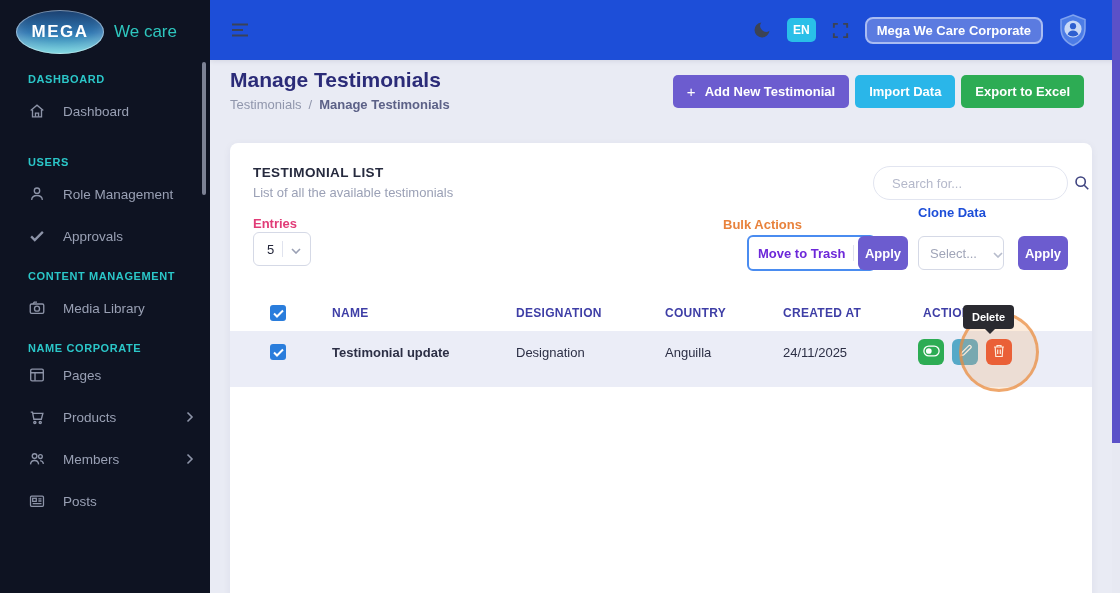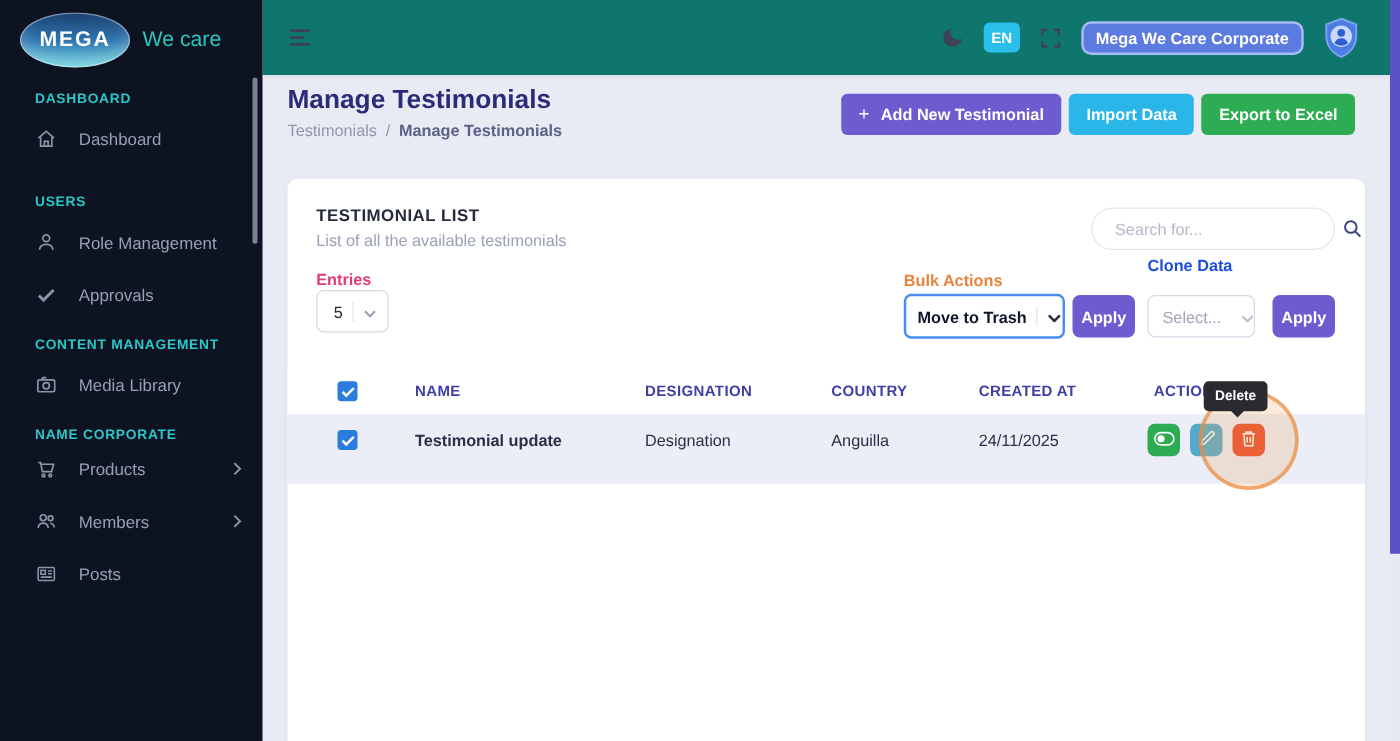--- a/index.html
+++ b/index.html
@@ -17,21 +17,21 @@
   .logo-tagline { color:#2EC6BE; font-size:17px; }
   .side-section { color:#2BC7C9; font-size:11px; font-weight:bold; letter-spacing:.6px; padding-left:28px; }
   .side-item { display:flex; align-items:center; height:42px; padding-left:28px; padding-right:16px;
     color:#99A0B4; font-size:13.5px; gap:17px; cursor:pointer; }
   .side-item .sicon { display:flex; color:#8D94A8; }
   .side-item .chev { margin-left:auto; color:#8D94A8; display:flex; }
   .mt17{margin-top:17px}.mt24{margin-top:24px}.mt13{margin-top:13px}.mt6{margin-top:6px}.mt5{margin-top:5px}
   .side-scroll { position:absolute; right:4px; top:62px; width:4px; height:133px; background:#7B8194; border-radius:2px; }
 
   
-  .topbar { position:absolute; left:210px; top:0; width:910px; height:60px; background:#0f766e;
+  .topbar { position:absolute; left:210px; top:0; width:910px; height:60px; background:#1d4ed8;
     box-shadow:0 1px 5px rgba(25,30,70,.1); display:flex; align-items:center;
     padding:0 32px 0 20px; z-index:2; }
   .hamburger { display:flex; cursor:pointer; color:#3A4258; }
   .topbar-right { margin-left:auto; display:flex; align-items:center; gap:15px; }
   .icon-btn { display:flex; align-items:center; cursor:pointer; color:#3C4354; }
   .en-badge { background:#29BFE8; color:#fff; font-weight:bold; font-size:12px; padding:5px 6px; border-radius:5px; cursor:pointer; }
   .org-btn { background:#5B7BE0; border:2px solid #A9BCF2; color:#fff; font-weight:bold; font-size:13px;
     padding:4px 10px; border-radius:8px; cursor:pointer; }
 
   
@@ -60,22 +60,22 @@
 
   .flabel { position:absolute; font-size:13px; font-weight:bold; }
   .entries-label { left:23px; top:73px; color:#E13B77; }
   .bulk-label { left:493px; top:74px; color:#E8823C; }
   .clone-label { left:688px; top:62px; color:#1d4ed8; }
 
   .selectbox { position:absolute; height:34px; border:1px solid #D5D9E6; border-radius:6px; background:#fff;
     display:flex; align-items:center; cursor:pointer; font-size:13px; }
   .selectbox .divider { width:1px; height:16px; background:#E0E3EE; margin:0 8px; }
   .entries-select { left:23px; top:89px; width:58px; padding-left:13px; color:#23263a; }
-  .bulk-select { left:493px; top:92px; width:129px; height:36px; border:2px solid #4A8CF0; padding-left:9px;
-    color:#0f172a; font-weight:bold; }
+  .bulk-select { left:517px; top:92px; width:129px; height:36px; border:2px solid #4A8CF0; padding-left:9px;
+    color:#6d28d9; font-weight:bold; }
   .clone-select { left:688px; top:93px; width:86px; padding-left:11px; color:#A0A5B8; }
   .apply-btn { position:absolute; width:50px; height:34px; background:#6C5CCF; color:#fff; border:none;
     border-radius:6px; font-size:13px; font-weight:bold; cursor:pointer; }
   .apply-1 { left:628px; top:93px; }
   .apply-2 { left:788px; top:93px; }
 
   
   .thead { position:absolute; left:0; top:153px; width:862px; height:35px; background:#fff; }
   .trow { position:absolute; left:0; top:188px; width:862px; height:56px; background:#EBEDF7;text-align:center; }
   .th { position:absolute; top:10px; font-size:12px; font-weight:bold; color:#3E3EA6; letter-spacing:.3px; }
@@ -152,20 +152,29 @@
           <svg width="18" height="18" viewBox="0 0 20 20" fill="none" stroke="currentColor" stroke-width="1.5">
             <rect x="2.5" y="5.5" width="15" height="10.5" rx="1.5"></rect>
             <circle cx="10" cy="10.7" r="2.8"></circle>
             <path d="M5.5 5.5 7 3.5h3"></path>
           </svg>
         </span>
       <span>Media Library</span>
     </div>
 
     <div class="side-section mt13">NAME CORPORATE</div>
+    <div class="side-item">
+      <span class="sicon">
+          <svg width="18" height="18" viewBox="0 0 20 20" fill="none" stroke="currentColor" stroke-width="1.5">
+            <rect x="3" y="3.5" width="14" height="13" rx="1.5"></rect>
+            <path d="M3 7.5h14M7.8 7.5V16.5"></path>
+          </svg>
+        </span>
+      <span>Pages</span>
+    </div>
     <div class="side-item">
       <span class="sicon">
           <svg width="18" height="18" viewBox="0 0 20 20" fill="none" stroke="currentColor" stroke-width="1.5">
             <circle cx="7.6" cy="16" r="1.2"></circle>
             <circle cx="13.6" cy="16" r="1.2"></circle>
             <path d="M3 4.5h2l1.5 8h8.3l1.7-6.5H5.4"></path>
           </svg>
         </span>
       <span>Products</span>
       <span class="chev">

